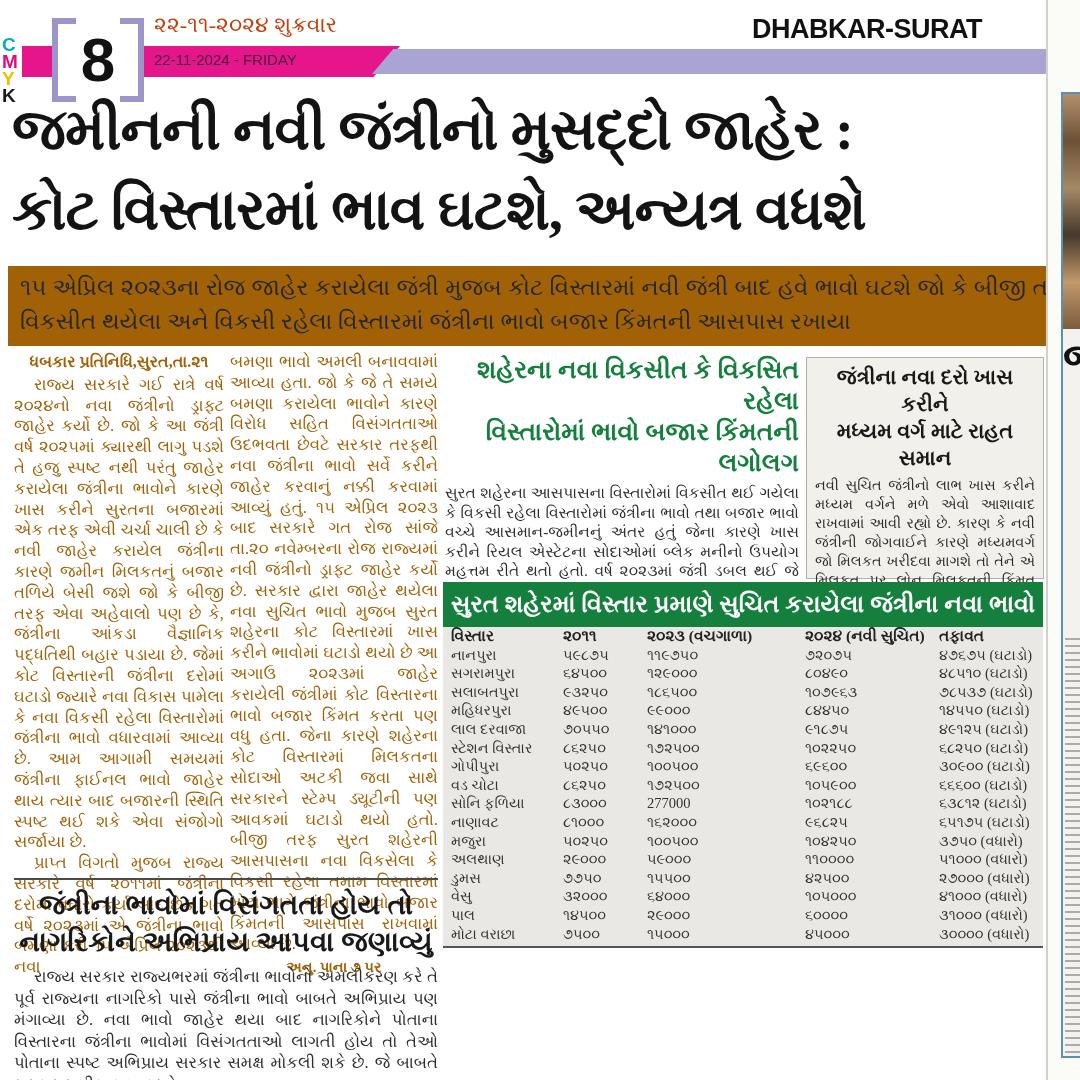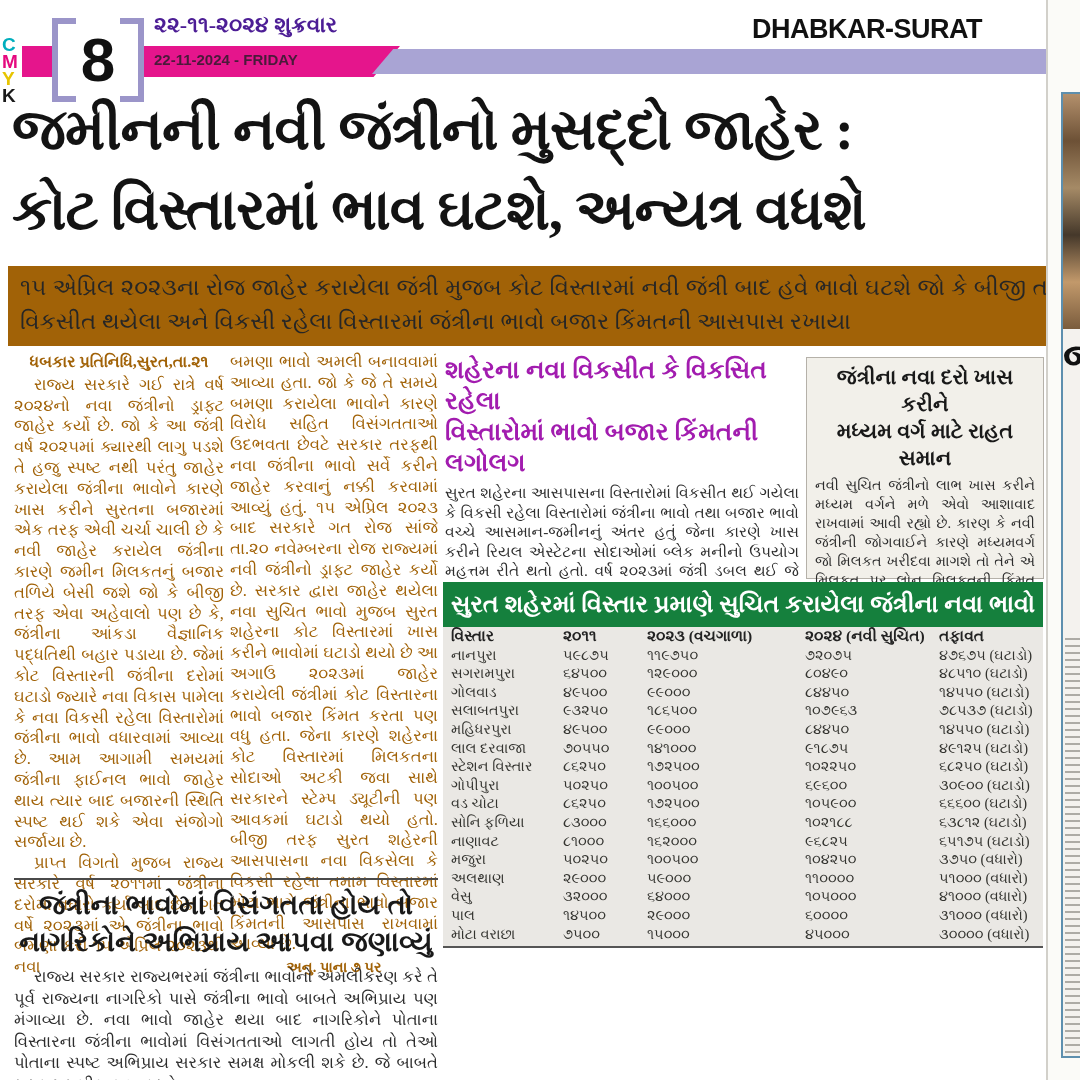--- a/index.html
+++ b/index.html
@@ -13,40 +13,40 @@
 
   .banner-pink { position:absolute; left:22px; top:46px; width:378px; height:31px; background:#e5158c; clip-path:polygon(0 0,100% 0,93% 100%,0 100%); }
   .banner-lav  { position:absolute; left:372px; top:49px; width:708px; height:25px; background:#a9a4d4; clip-path:polygon(3% 0,100% 0,100% 100%,0 100%); }
 
   .pagenum-box { position:absolute; left:52px; top:18px; width:92px; height:84px; background:#fff; display:flex; align-items:center; justify-content:center; }
   .pagenum-box::before, .pagenum-box::after { content:""; position:absolute; top:0; bottom:0; width:18px; border:6px solid #9b95c9; }
   .pagenum-box::before { left:0; border-right:none; }
   .pagenum-box::after  { right:0; border-left:none; }
   .pagenum { font-family:"Liberation Sans", sans-serif; font-size:62px; font-weight:bold; color:#111; line-height:1; }
 
-  .date-guj { position:absolute; left:154px; top:12px; font-size:22px; font-weight:bold; color:#4c1d95;text-align:right; }
-  .date-eng { position:absolute; left:154px; top:51px; font-family:"Liberation Sans", sans-serif; font-size:15px; font-weight:bold; color:#4a1a3a; }
+  .date-guj { position:absolute; left:154px; top:12px; font-size:22px; font-weight:normal; color:#c2410c;text-align:right; }
+  .date-eng { position:absolute; left:154px; top:51px; font-family:"Liberation Sans", sans-serif; font-size:15px; font-weight:normal; color:#4a1a3a; }
   .masthead { position:absolute; left:752px; top:14px; font-family:"Liberation Sans", sans-serif; font-size:27px; font-weight:bold; letter-spacing:-0.5px; color:#111; }
 
   
   .headline { position:absolute; left:12px; top:90px; width:1032px; font-weight:bold; color:#131313; font-size:57px; line-height:80px; letter-spacing:-1px; }
 
   .subhead { position:absolute; left:8px; top:266px; width:1080px; height:80px; background:#a16207; padding:5px 12px; font-size:23px; line-height:34px; text-align:justify; color:#262626; }
 
   
   .bodytxt { font-size:16.5px; line-height:20.8px; text-align:justify; color:#a16207; }
   .col1 { position:absolute; left:14px;  top:352px; width:210px; }
   .col2 { position:absolute; left:230px; top:352px; width:208px; }
   .byline { font-weight:bold; text-align:center; font-size:16px; margin-bottom:2px; }
   .indent { text-indent:20px; }
   .contnote { font-weight:bold; text-align:center; font-size:14.5px; margin-top:2px; }
 
   
   .mid { position:absolute; left:445px; top:354px; width:354px; }
-  .mid .h { font-size:25px; line-height:31px; font-weight:bold; text-align:left; color:#a21caf; }
+  .mid .h { font-size:25px; line-height:31px; font-weight:bold; text-align:right; color:#15803d; }
   .mid .b { font-size:15.5px; line-height:19.6px; text-align:justify; margin-top:5px; color:#2d2d2d; }
 
   
   .rightbox { position:absolute; left:806px; top:357px; width:238px; height:222px; border:1px solid #b5b1a9; background:#f2f0ea; padding:6px 8px 4px; }
   .rightbox .h { font-size:21px; line-height:27px; font-weight:bold; text-align:center; color:#191919; }
   .rightbox .b { font-size:14.5px; line-height:19px; text-align:justify; margin-top:4px; color:#2d2d2d; }
 
   
   .tablewrap { position:absolute; left:443px; top:582px; width:600px; background:#eae8e4; border-bottom:2px solid #555; padding-bottom:3px; }
   .tabletitle { background:#15803d; color:#fff; font-size:24px; font-weight:bold; text-align:center; padding:9px 6px; }
@@ -154,27 +154,20 @@
           <td>૪૭૬૭૫ (ઘટાડો)</td>
         </tr>
         <tr>
           <td>સગરામપુરા</td>
           <td>૬૪૫૦૦</td>
           <td>૧૨૯૦૦૦</td>
           <td>૮૦૪૯૦</td>
           <td>૪૮૫૧૦ (ઘટાડો)</td>
         </tr>
         <tr>
-          <td>ગોલવાડ</td>
-          <td>૪૯૫૦૦</td>
-          <td>૯૯૦૦૦</td>
-          <td>૮૪૪૫૦</td>
-          <td>૧૪૫૫૦ (ઘટાડો)</td>
-        </tr>
-        <tr>
           <td>સલાબતપુરા</td>
           <td>૯૩૨૫૦</td>
           <td>૧૮૬૫૦૦</td>
           <td>૧૦૭૯૬૩</td>
           <td>૭૮૫૩૭ (ઘટાડો)</td>
         </tr>
         <tr>
           <td>મહિધરપુરા</td>
           <td>૪૯૫૦૦</td>
           <td>૯૯૦૦૦</td>
@@ -205,21 +198,21 @@
         <tr>
           <td>વડ ચોટા</td>
           <td>૮૬૨૫૦</td>
           <td>૧૭૨૫૦૦</td>
           <td>૧૦૫૯૦૦</td>
           <td>૬૬૬૦૦ (ઘટાડો)</td>
         </tr>
         <tr>
           <td>સોનિ ફળિયા</td>
           <td>૮૩૦૦૦</td>
-          <td>૧૬૬૦૦૦</td>
+          <td>277000</td>
           <td>૧૦૨૧૮૮</td>
           <td>૬૩૮૧૨ (ઘટાડો)</td>
         </tr>
         <tr>
           <td>નાણાવટ</td>
           <td>૮૧૦૦૦</td>
           <td>૧૬૨૦૦૦</td>
           <td>૯૬૮૨૫</td>
           <td>૬૫૧૭૫ (ઘટાડો)</td>
         </tr>
@@ -231,20 +224,27 @@
           <td>૩૭૫૦ (વધારો)</td>
         </tr>
         <tr>
           <td>અલથાણ</td>
           <td>૨૯૦૦૦</td>
           <td>૫૯૦૦૦</td>
           <td>૧૧૦૦૦૦</td>
           <td>૫૧૦૦૦ (વધારો)</td>
         </tr>
         <tr>
+          <td>ડુમસ</td>
+          <td>૭૭૫૦</td>
+          <td>૧૫૫૦૦</td>
+          <td>૪૨૫૦૦</td>
+          <td>૨૭૦૦૦ (વધારો)</td>
+        </tr>
+        <tr>
           <td>વેસુ</td>
           <td>૩૨૦૦૦</td>
           <td>૬૪૦૦૦</td>
           <td>૧૦૫૦૦૦</td>
           <td>૪૧૦૦૦ (વધારો)</td>
         </tr>
         <tr>
           <td>પાલ</td>
           <td>૧૪૫૦૦</td>
           <td>૨૯૦૦૦</td>

